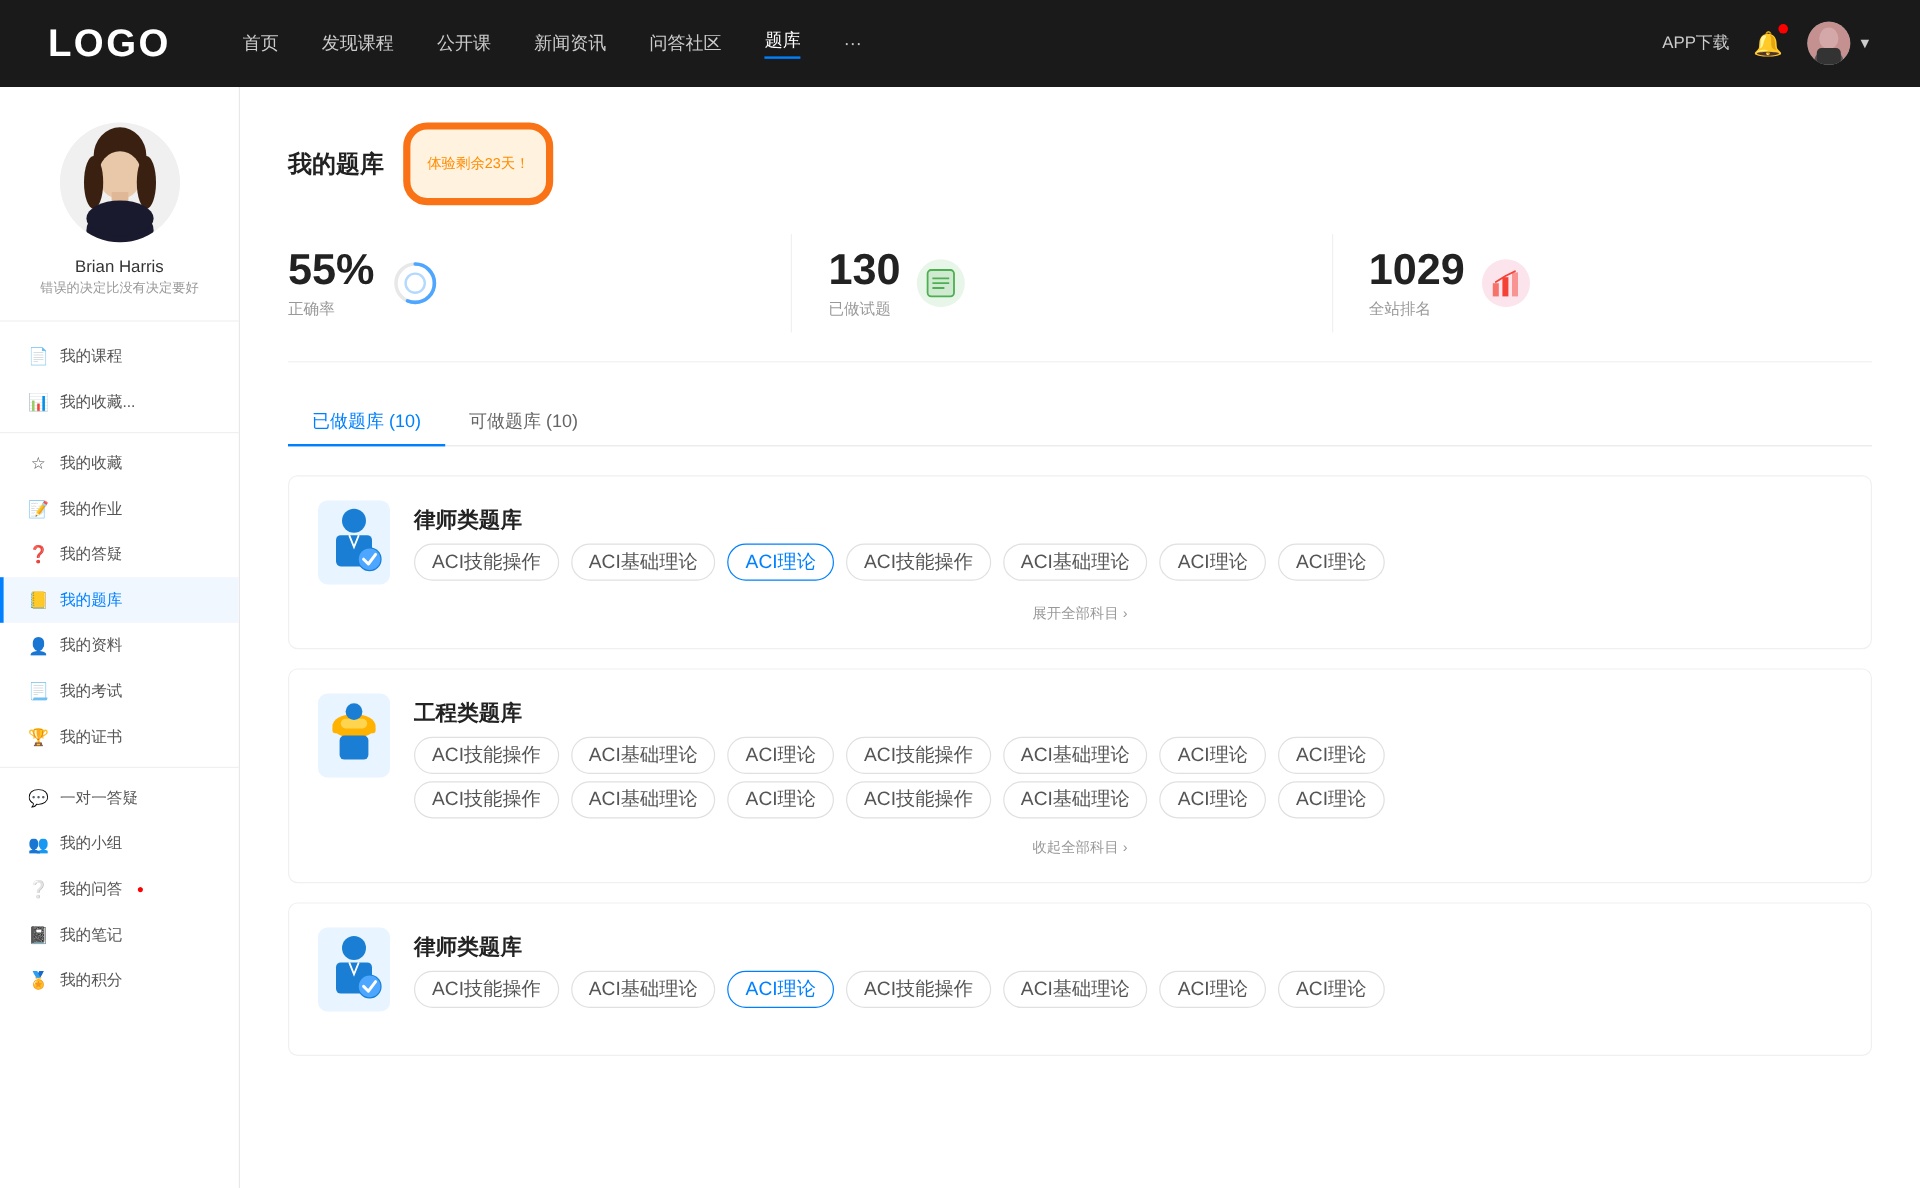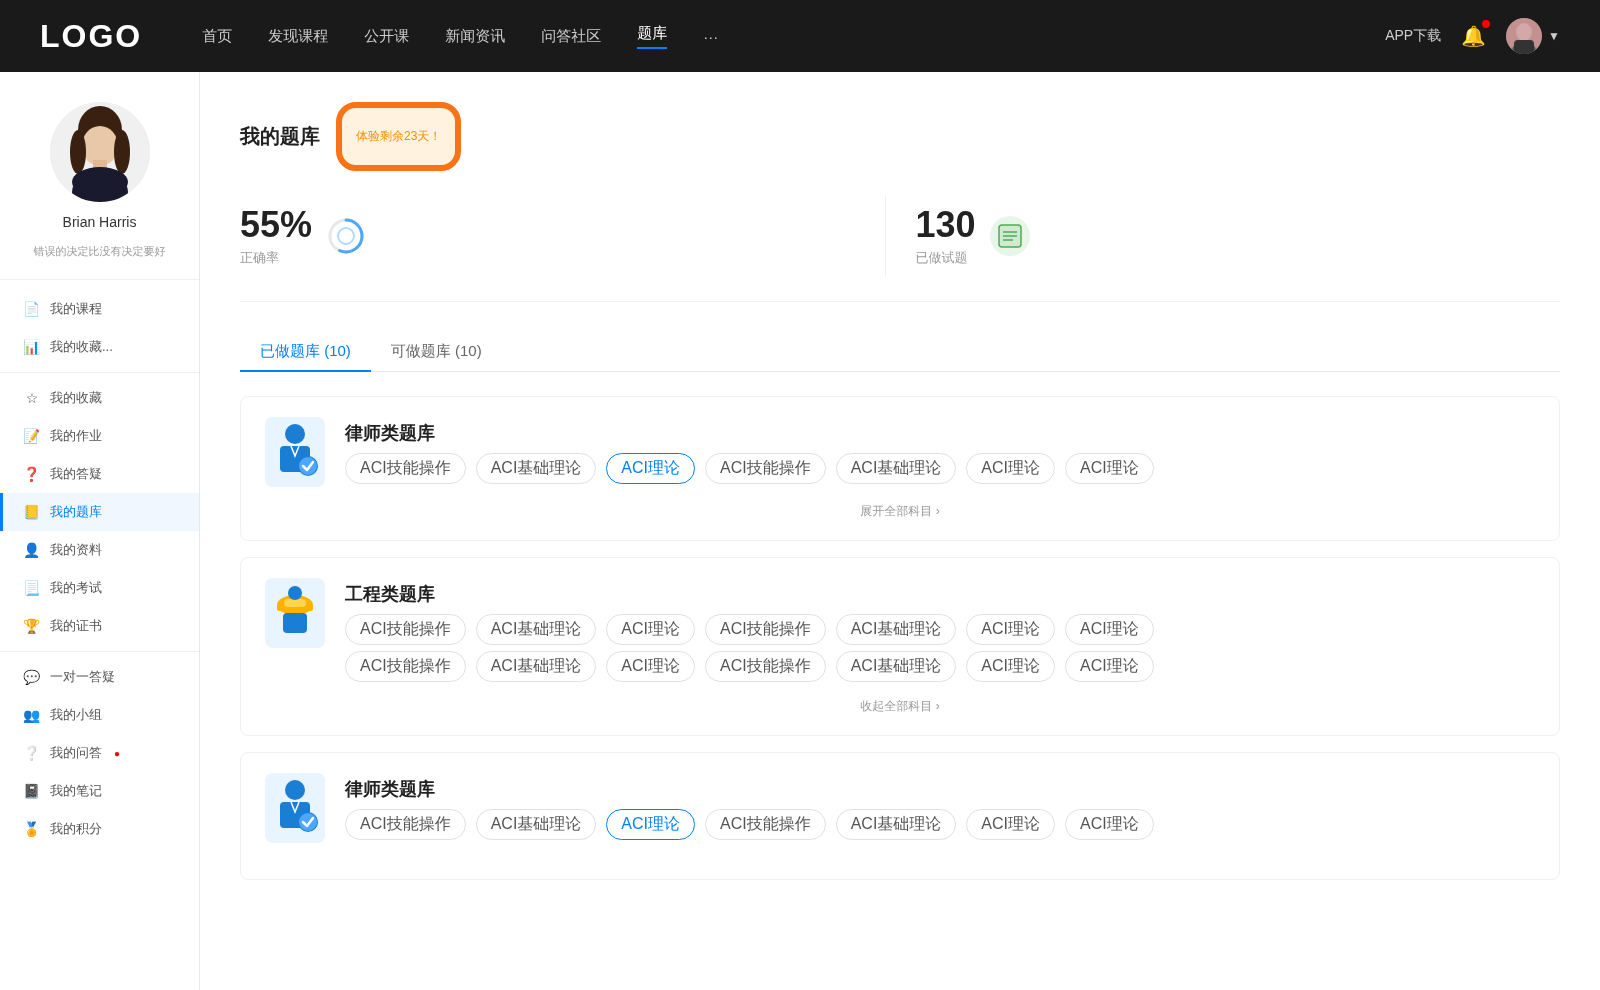--- a/index.html
+++ b/index.html
@@ -109,21 +109,21 @@
       border-radius: 50%;
       margin: 0 auto 12px;
       background: #f0f0f0;
       overflow: hidden;
       position: relative;
     }
     .profile-name {
       font-size: 14px;
       color: #333;
       font-weight: 500;
-      margin-bottom: 14px;
+      margin-bottom: 2px;
     }
     .profile-motto {
       font-size: 11px;
       color: #999;
     }
     .sidebar-menu {
       padding: 10px 0;
     }
     .sidebar-item {
       display: flex;
@@ -478,20 +478,34 @@
             <rect x="3" y="3" width="22" height="22" rx="3" fill="#4CAF50" opacity="0.15"></rect>
             <rect x="3" y="3" width="22" height="22" rx="3" fill="none" stroke="#4CAF50" stroke-width="1.5"></rect>
             <line x1="7" y1="10" x2="21" y2="10" stroke="#4CAF50" stroke-width="1.5"></line>
             <line x1="7" y1="14" x2="21" y2="14" stroke="#4CAF50" stroke-width="1.5"></line>
             <line x1="7" y1="18" x2="17" y2="18" stroke="#4CAF50" stroke-width="1.5"></line>
           </svg>
         </div>
       </div>
 
 
+      <div class="stat-item">
+        <div class="stat-text">
+          <div class="stat-value">1029</div>
+          <div class="stat-label">全站排名</div>
+        </div>
+        <div class="stat-icon red">
+          <svg width="28" height="28" viewBox="0 0 28 28">
+            <rect x="3" y="14" width="5" height="11" fill="#f44336" opacity="0.7"></rect>
+            <rect x="11" y="9" width="5" height="16" fill="#f44336"></rect>
+            <rect x="19" y="5" width="5" height="20" fill="#f44336" opacity="0.5"></rect>
+            <polyline points="5.5,13 13.5,8 21.5,4" fill="none" stroke="#f44336" stroke-width="1.5" stroke-linecap="round"></polyline>
+          </svg>
+        </div>
+      </div>
     </div>
 
     <div class="tabs">
       <div class="tab active">已做题库 (10)</div>
       <div class="tab">可做题库 (10)</div>
     </div>
 
     <div class="bank-card">
       <div class="bank-card-header">
         <div class="bank-icon">

